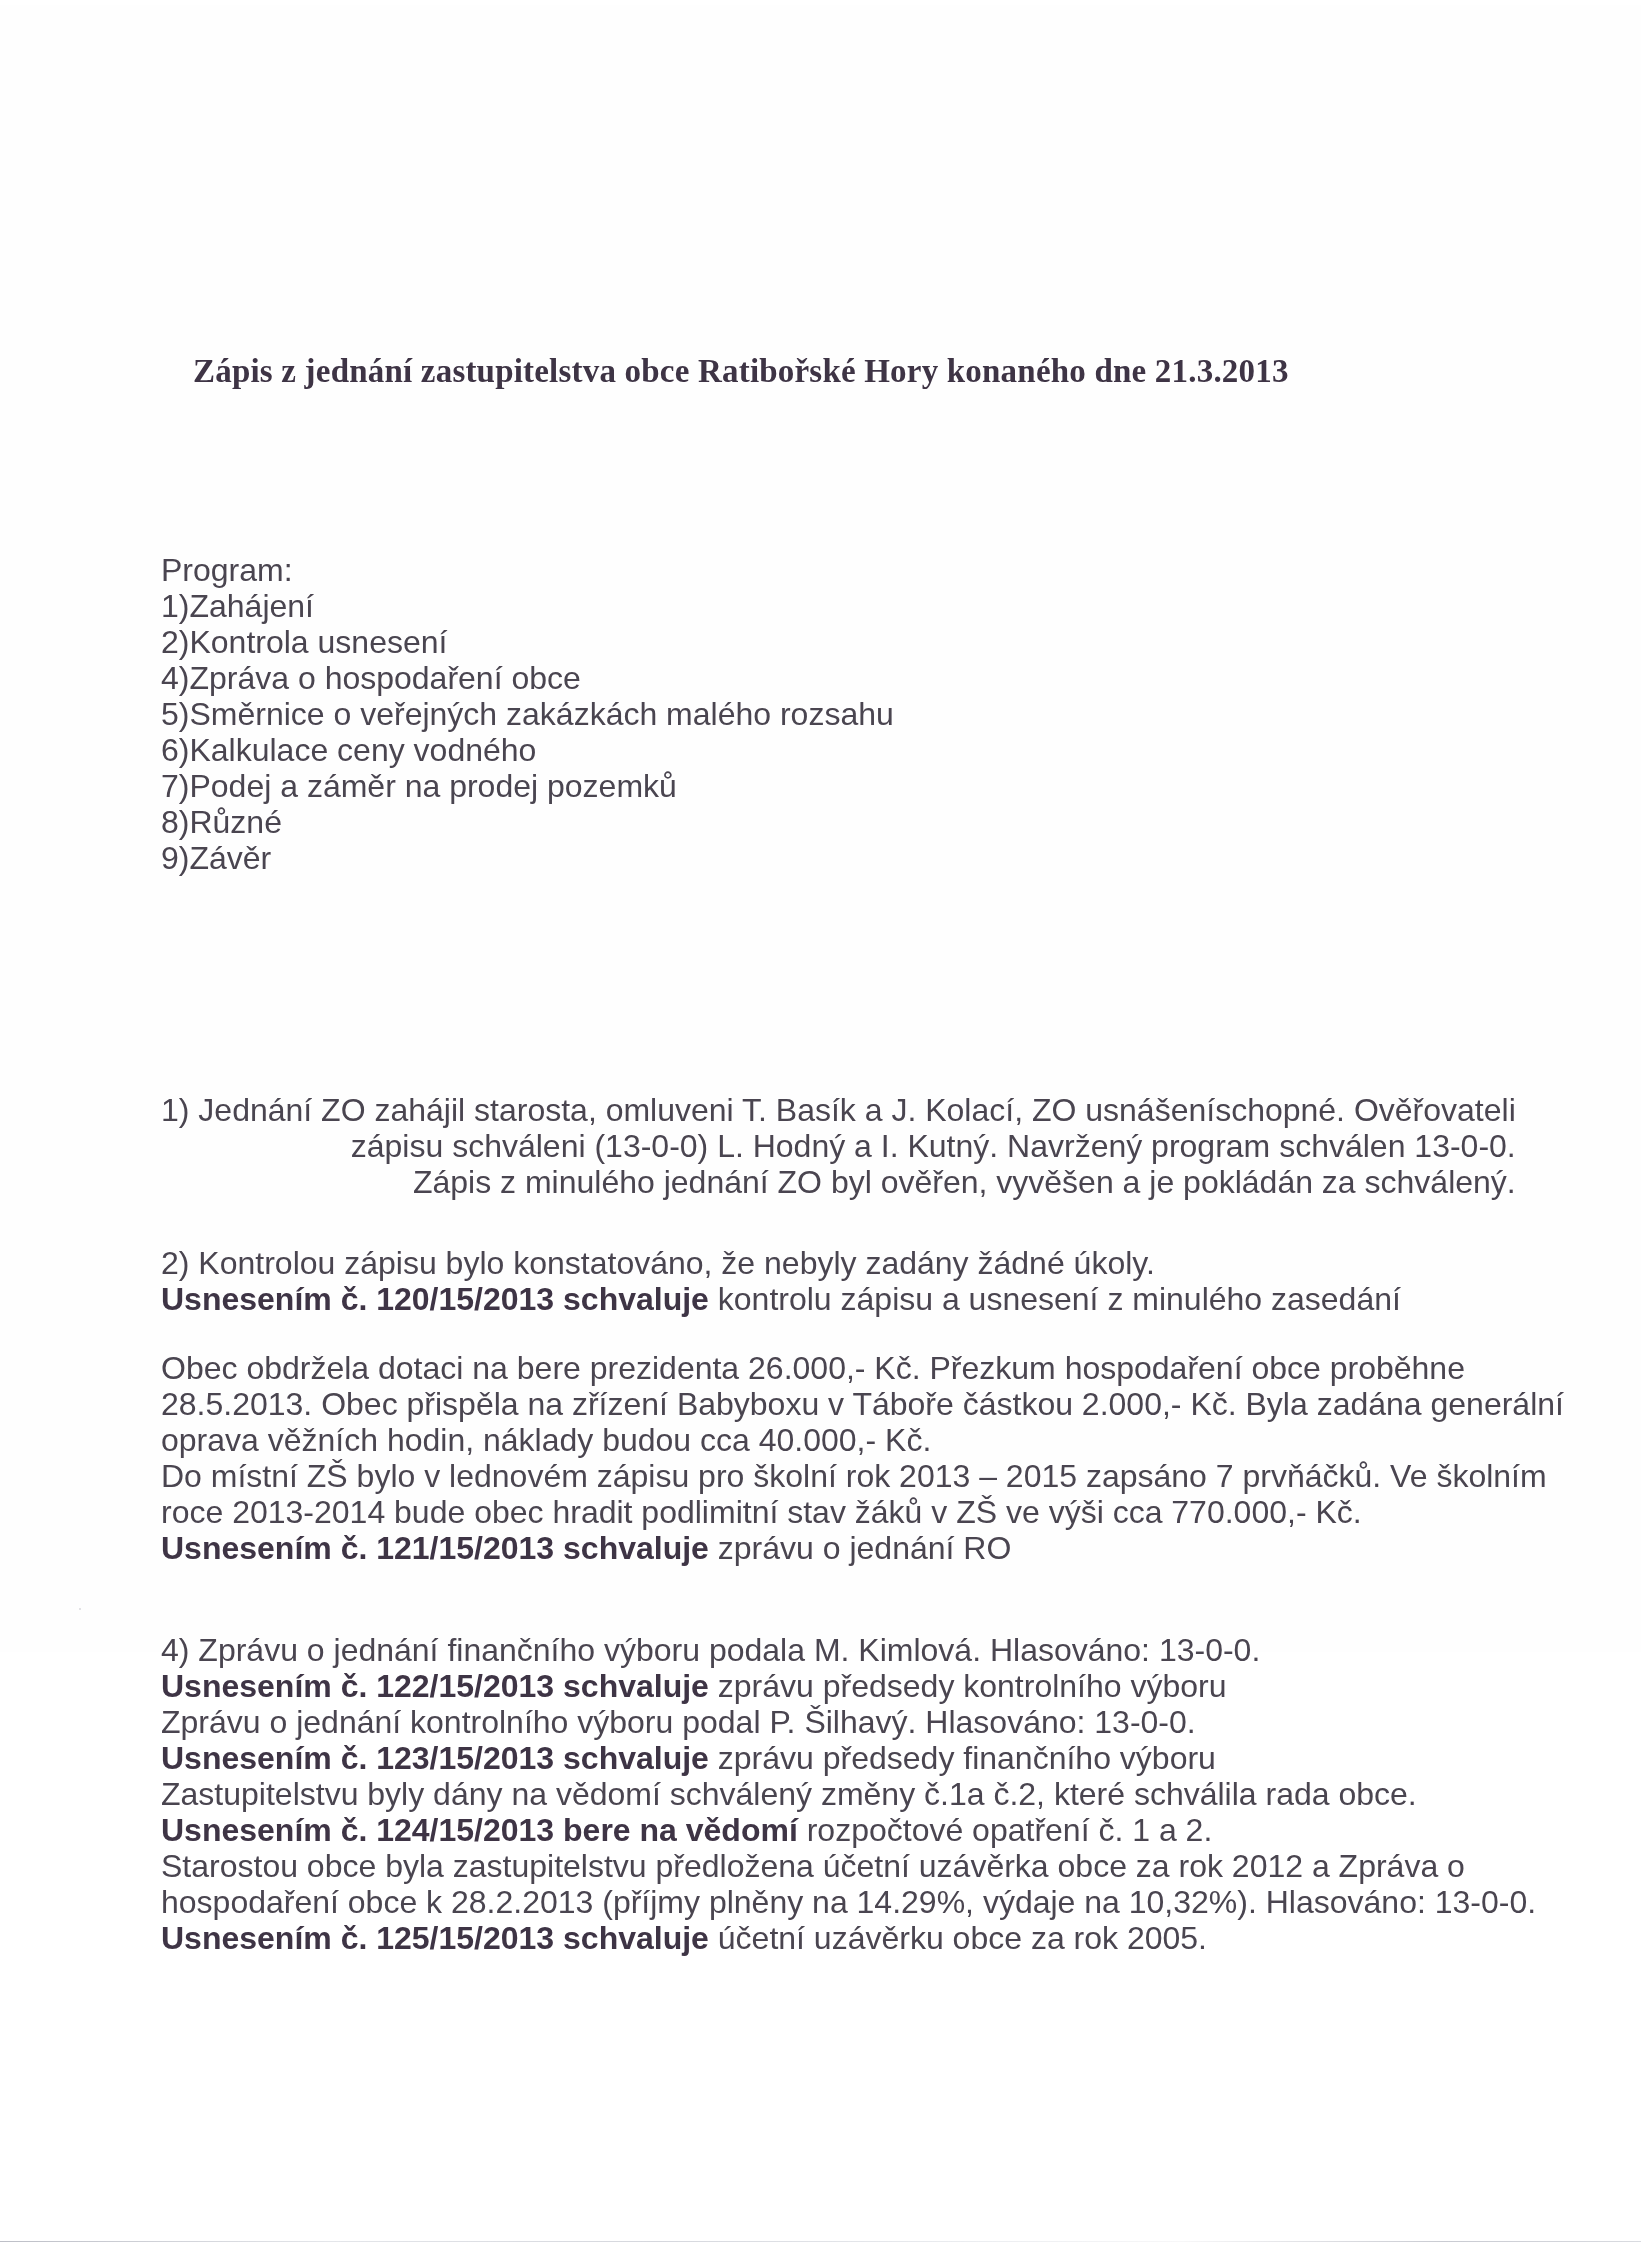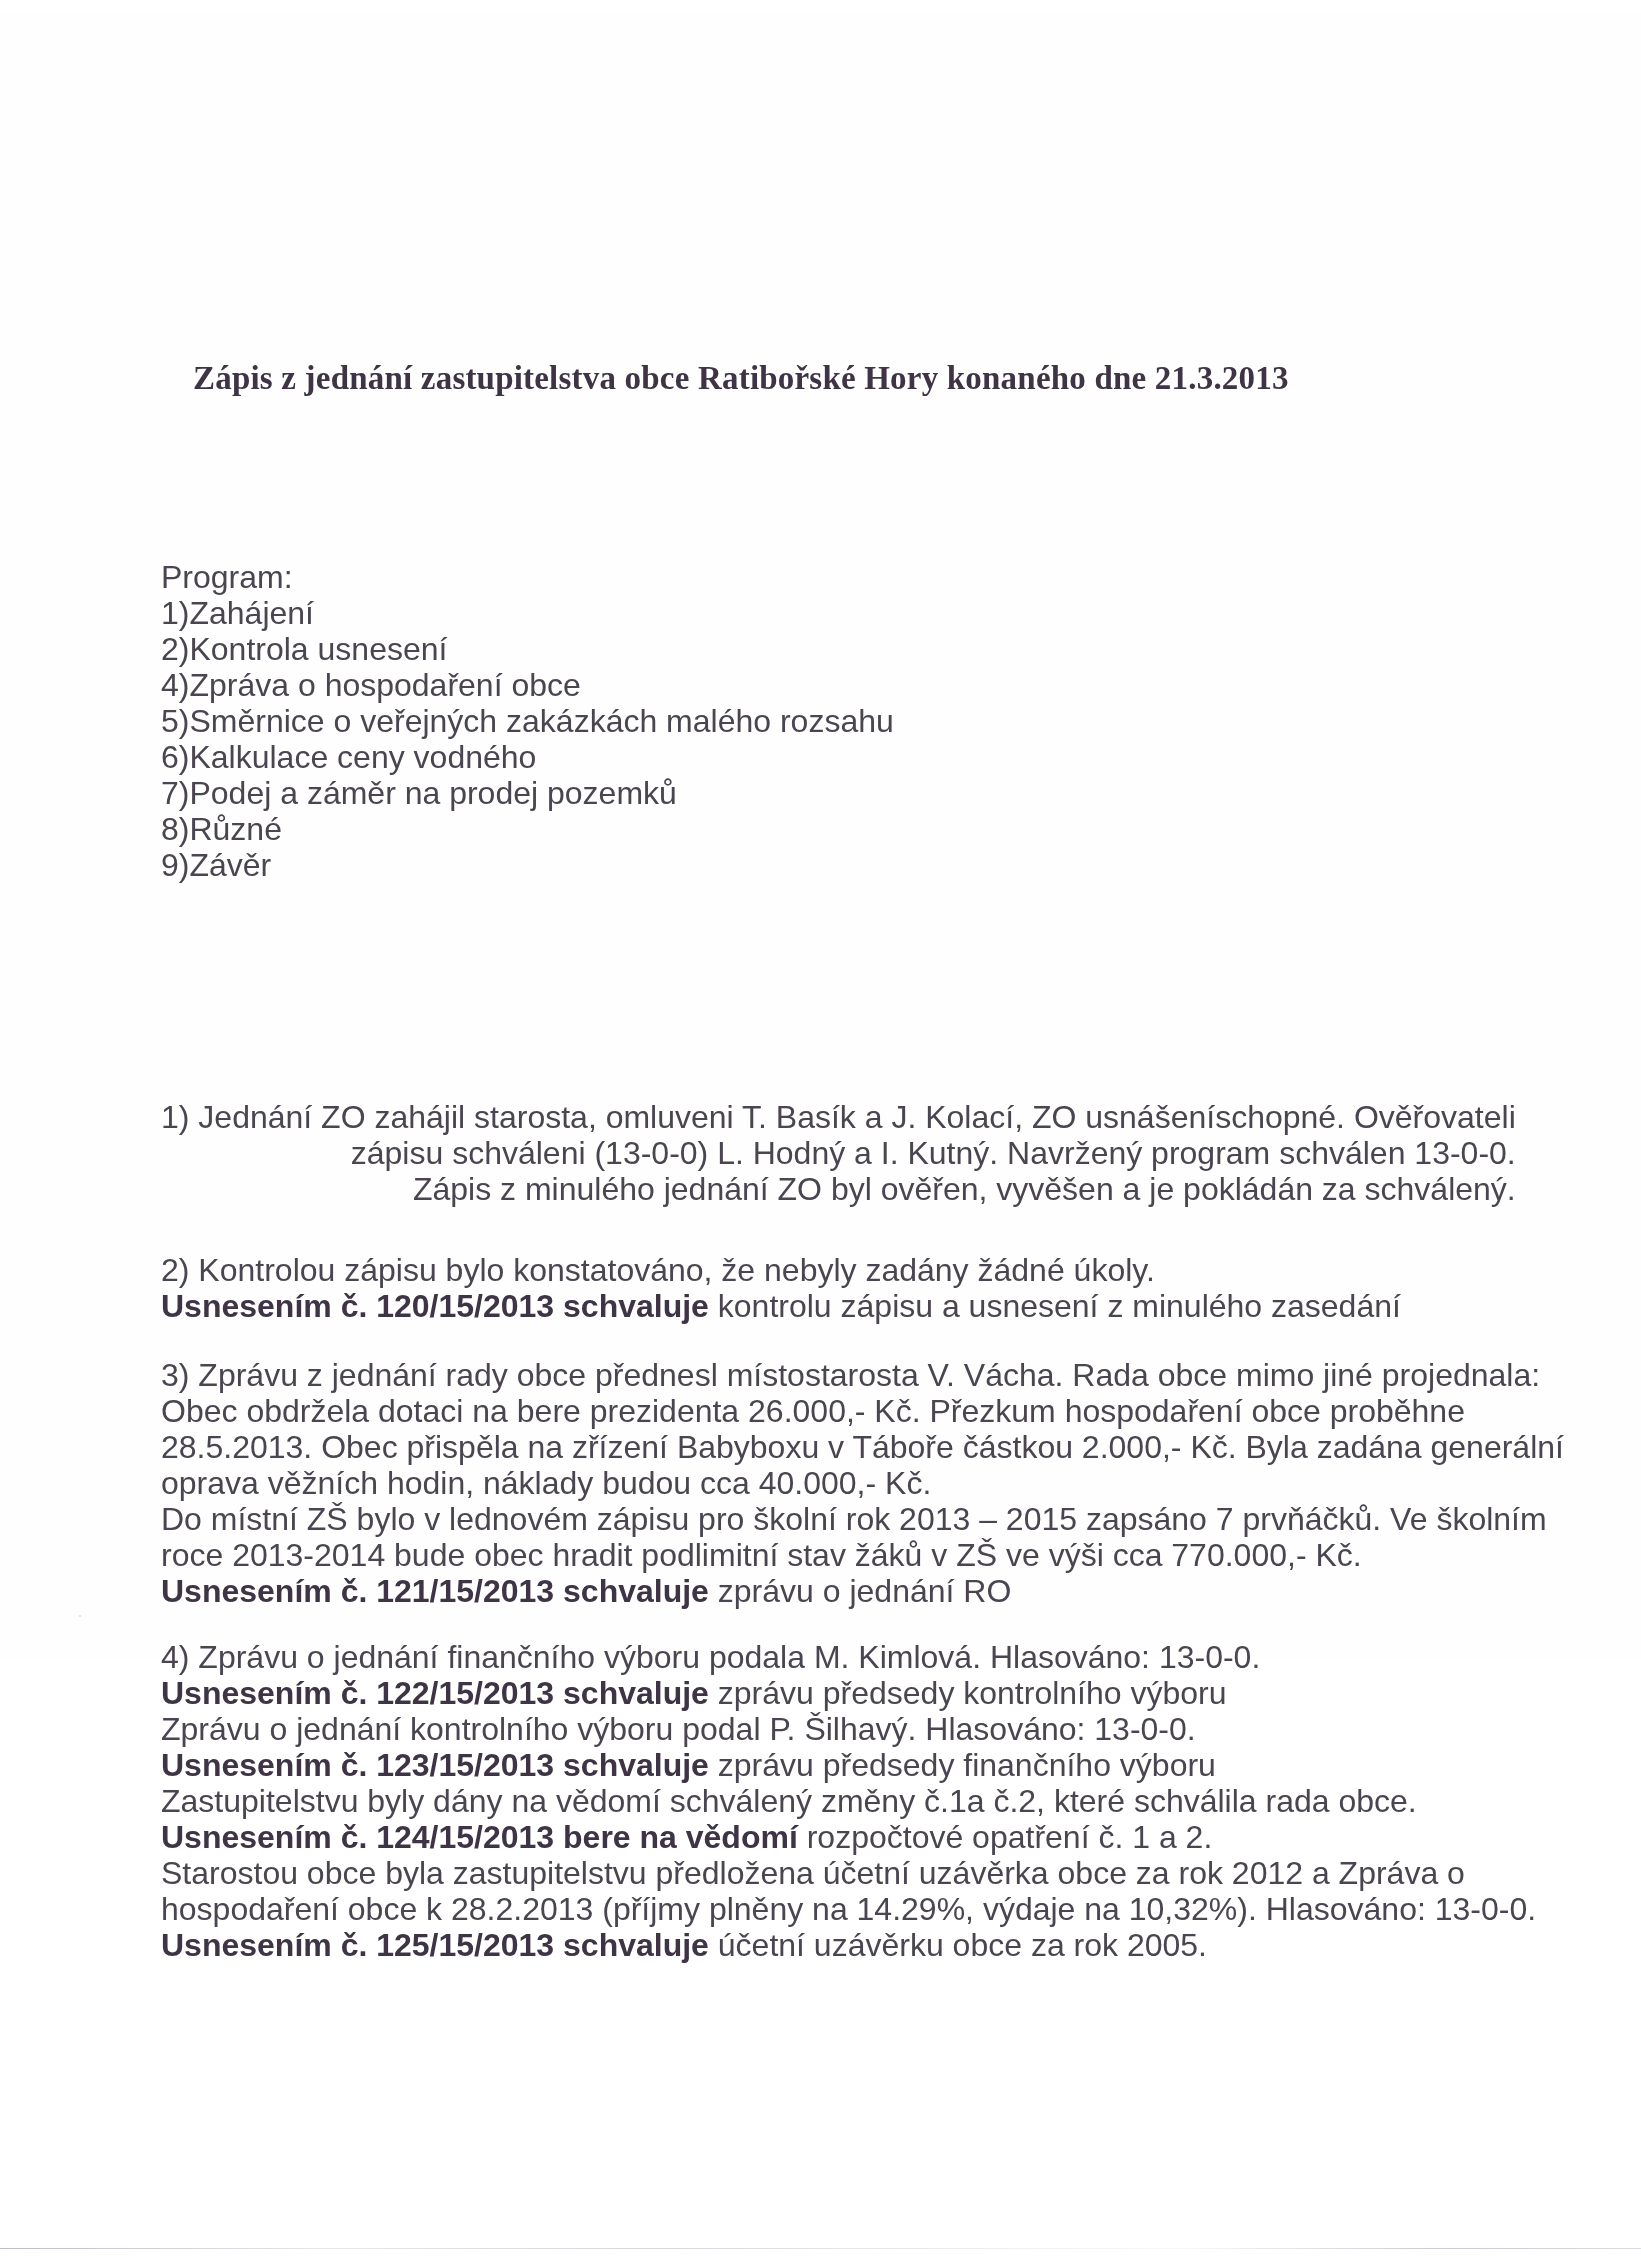--- a/index.html
+++ b/index.html
@@ -1,17 +1,17 @@
 <!DOCTYPE html>
 <html><head>
 <meta charset="utf-8">
 <style>
   html, body { margin: 0; padding: 0; background: #ffffff; }
   body { width: 1641px; height: 2257px; position: relative; overflow: hidden; }
-  .page { position: absolute; left: 0; top: 12px; width: 1641px; height: 1647px; background: #fefefe; }
+  .page { position: absolute; left: 0; top: 5px; width: 1641px; height: 1647px; background: #fefefe; }
   .title {
     position: absolute; left: 193px; top: 348px; width: 1255px;
     font-family: "Liberation Serif", serif; font-weight: bold; font-size: 33px;
     color: #3e3445; letter-spacing: 0.2px; white-space: nowrap;
   }
   .txt {
     font-family: Liberation Sans, sans-serif; font-size: 32px; color: #4a4550;
     line-height: 36px; white-space: nowrap;
   }
   .program { position: absolute; left: 161px; top: 547px; }
@@ -49,21 +49,20 @@
     <span class="line"><span>zápisu schváleni (13-0-0) L. Hodný a I. Kutný. Navržený program schválen 13-0-0.</span></span>
     <span class="line"><span>Zápis z minulého jednání ZO byl ověřen, vyvěšen a je pokládán za schválený.</span></span>
   </div>
 
   <div class="sec txt" style="top:1224px;margin-top:16px;">
     <span class="line"><span>2) Kontrolou zápisu bylo konstatováno, že nebyly zadány žádné úkoly.</span></span>
     <span class="line"><span class="b">Usnesením č. 120/15/2013 schvaluje</span><span> kontrolu zápisu a usnesení z minulého zasedání</span></span>
   </div>
 
   <div class="sec txt" style="top:1345px;">
-    <span class="line"><span>3) Zprávu z jednání rady obce přednesl místostarosta V. Vácha. Rada obce mimo jiné projednala:</span></span>
     <span class="line"><span>Obec obdržela dotaci na bere prezidenta 26.000,- Kč. Přezkum hospodaření obce proběhne</span></span>
     <span class="line"><span>28.5.2013. Obec přispěla na zřízení Babyboxu v Táboře částkou 2.000,- Kč. Byla zadána generální</span></span>
     <span class="line"><span>oprava věžních hodin, náklady budou cca 40.000,- Kč.</span></span>
     <span class="line"><span>Do místní ZŠ bylo v lednovém zápisu pro školní rok 2013 – 2015 zapsáno 7 prvňáčků. Ve školním</span></span>
     <span class="line"><span>roce 2013-2014 bude obec hradit podlimitní stav žáků v ZŠ ve výši cca 770.000,- Kč.</span></span>
     <span class="line"><span class="b">Usnesením č. 121/15/2013 schvaluje</span><span> zprávu o jednání RO</span></span>
   </div>
 
   <div class="sec txt" style="top:1627px;">
     <span class="line"><span>4) Zprávu o jednání finančního výboru podala M. Kimlová. Hlasováno: 13-0-0.</span></span>

